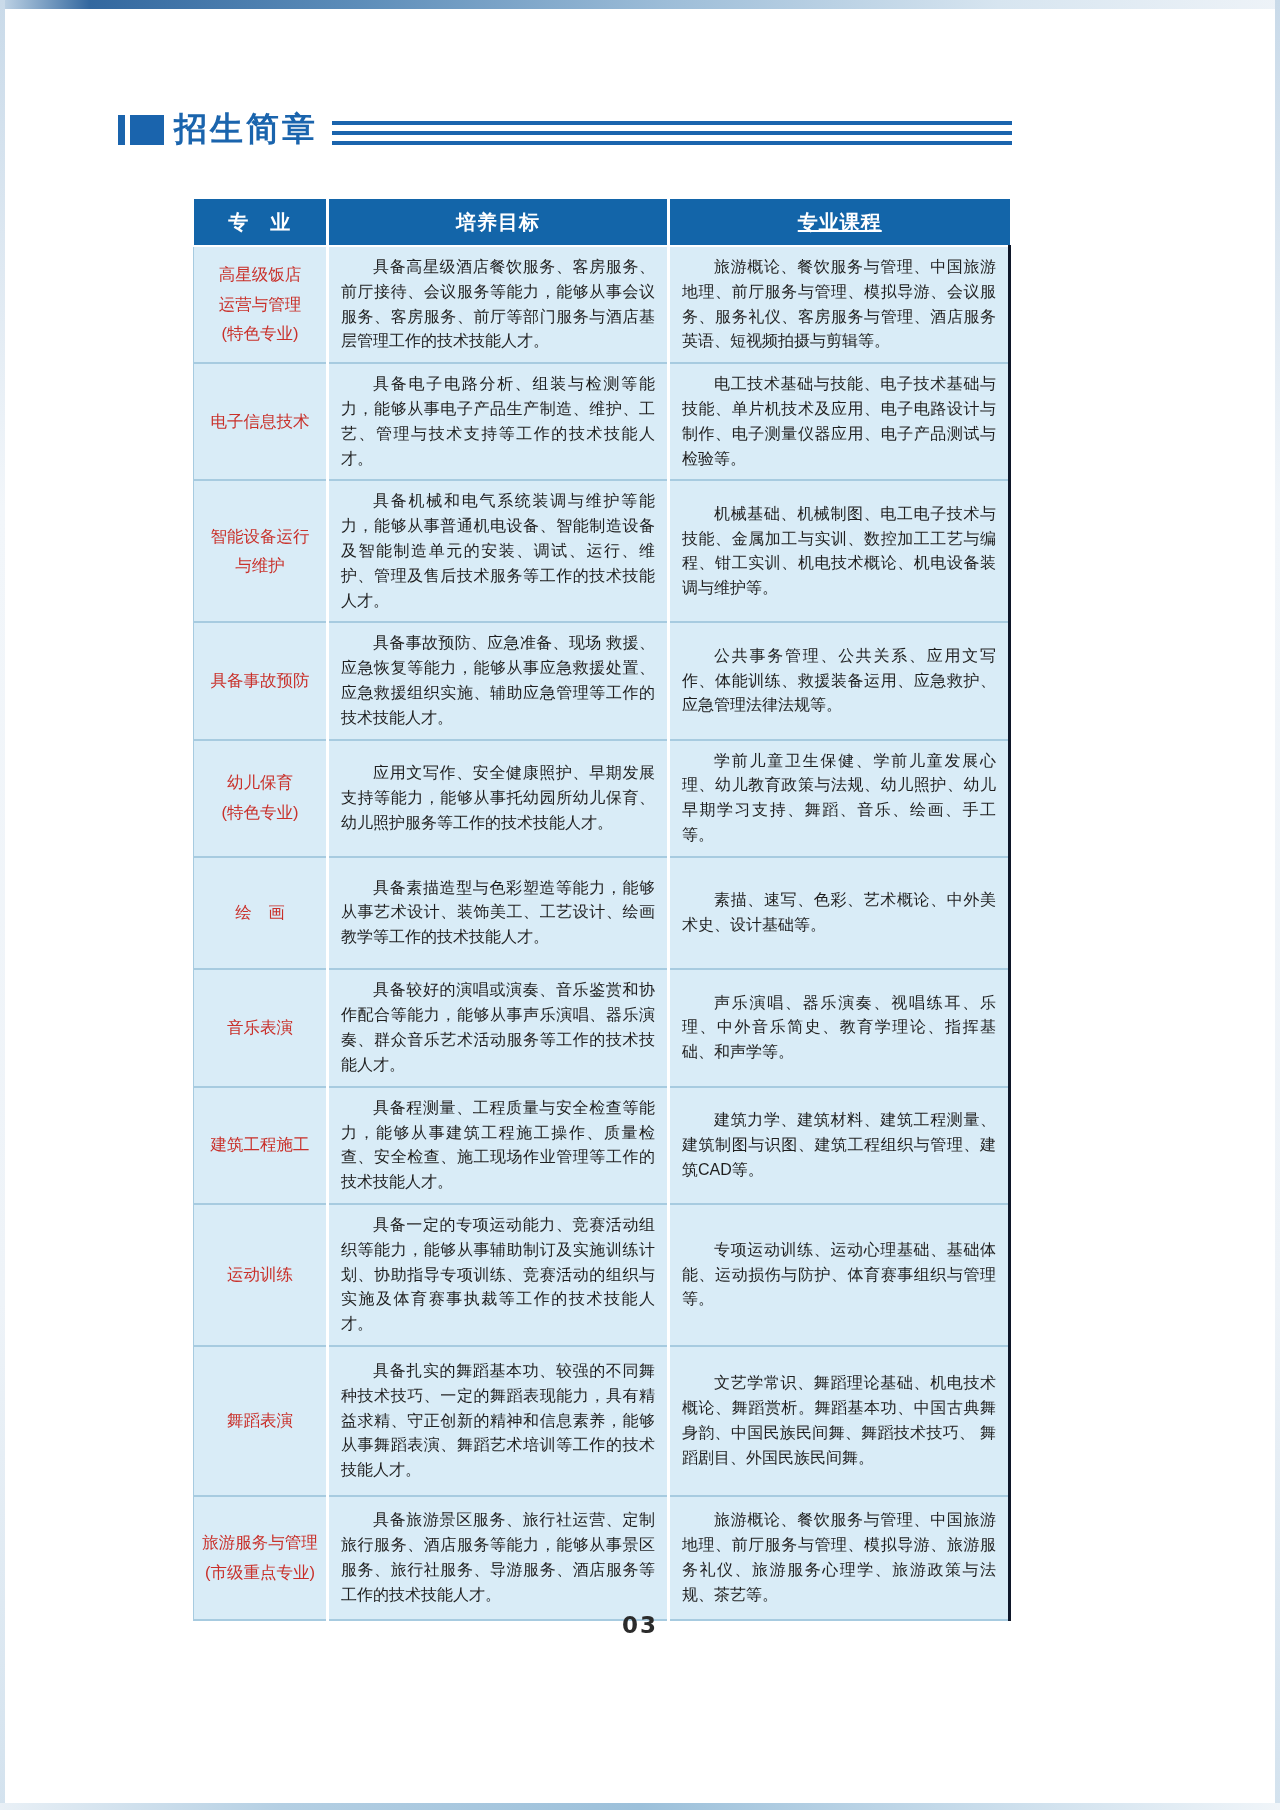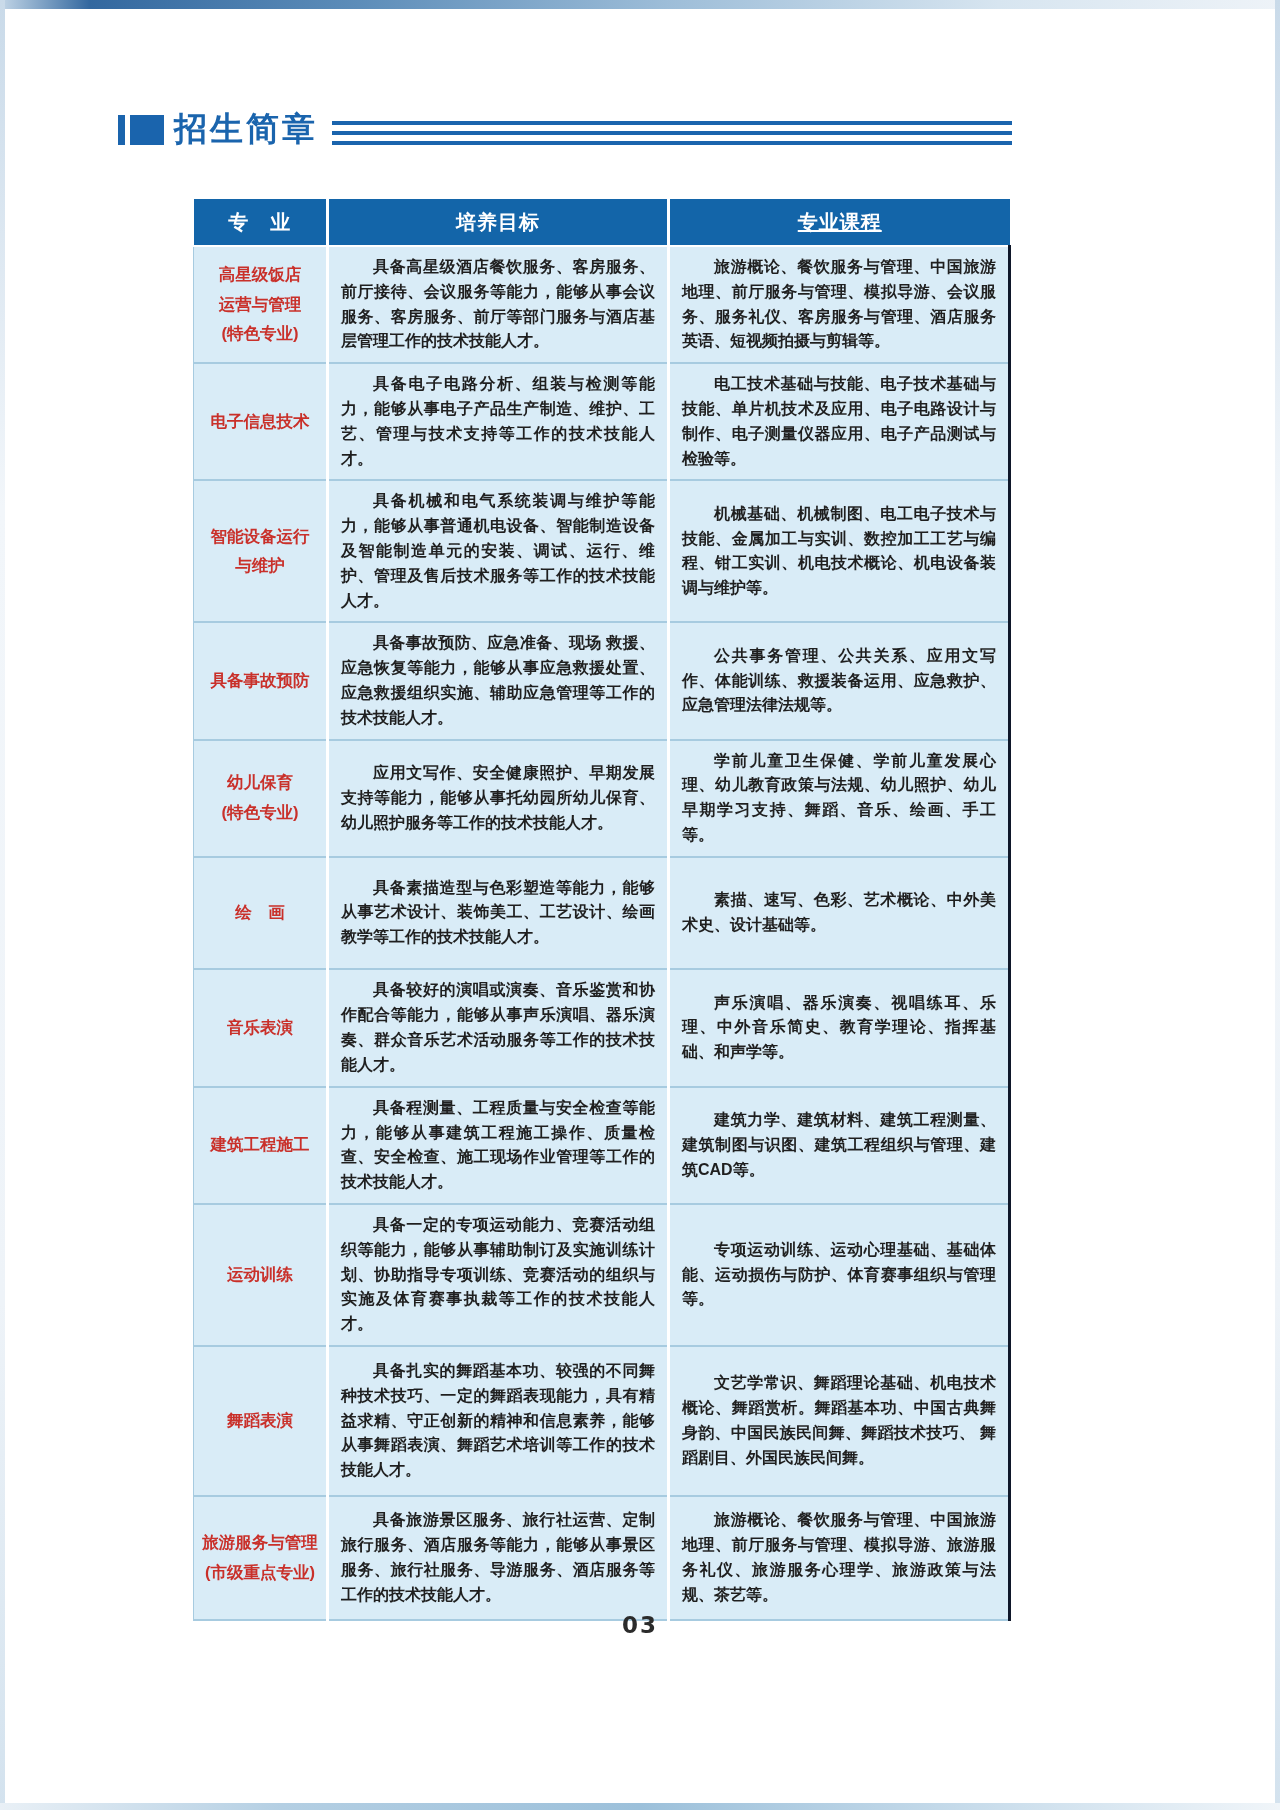--- a/index.html
+++ b/index.html
@@ -55,21 +55,20 @@
   }
   th:last-child { border-right: none; text-decoration: underline; }
   td {
     background: #d9ecf7;
     border-right: 3px solid #ffffff;
     border-bottom: 2px solid #a7cbe0;
     padding: 8px 12px;
     font-size: 16px; color: #1f1f1f;
     vertical-align: middle;
     line-height: 1.55;
-    font-weight: bold;
   }
   td:first-child { border-left: 1px solid #a7cbe0; }
   td:last-child { border-right: 3px solid #0f172a; }
   .major-cell {
     color: #c9302a; text-align: center;
     white-space: pre-line; font-size: 16.5px;
     padding: 8px 4px; line-height: 1.8;
   }
   .goal-cell, .courses-cell { text-align: justify; text-indent: 2em; }
   tbody tr:nth-child(1)  { height: 112px; }

